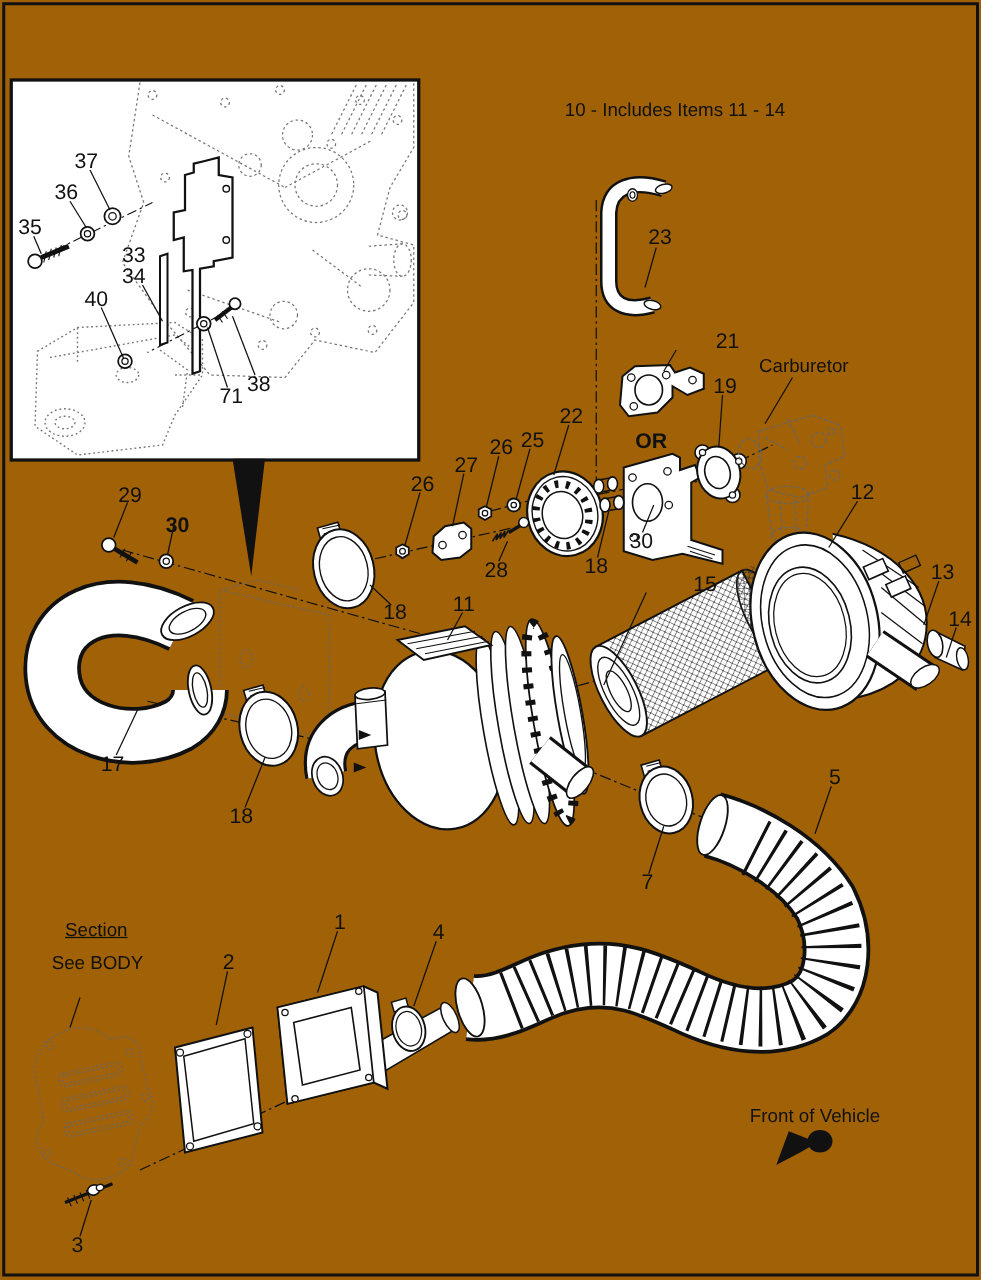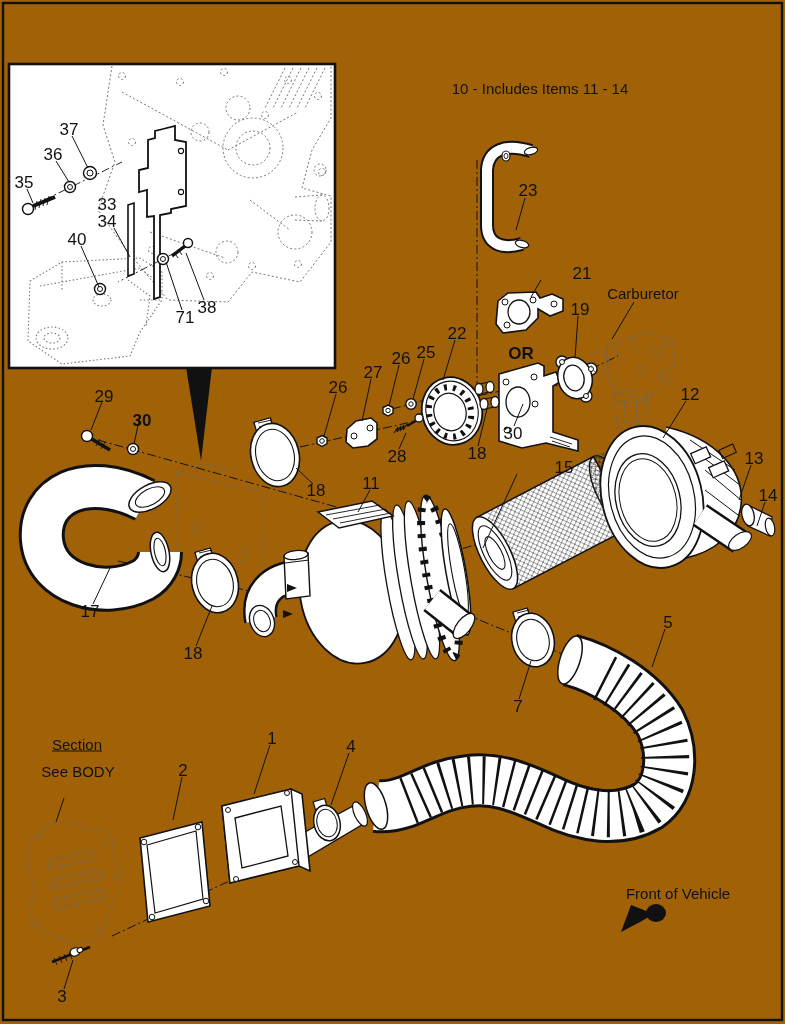--- a/index.html
+++ b/index.html
@@ -407,21 +407,21 @@
     <line x1="64" y1="989" x2="73" y2="960"></line>
     <line x1="64" y1="798" x2="56" y2="822"></line>
   </g>
 </svg>
 
 <span class="txt" style="left:540px;top:88px;">10 - Includes Items 11 - 14</span>
 <span class="txt" style="left:643px;top:293px;">Carburetor</span>
 <span class="txt or" style="left:521px;top:353px;">OR</span>
 <span class="txt" style="left:78px;top:771px;">See BODY</span>
 <span class="txt" style="left:77px;top:744px;text-decoration:underline;">Section</span>
-<span class="txt" style="left:678px;top:893px;">Front of Vehicle</span>
+<span class="txt" style="left:652px;top:893px;">Front of Vehicle</span>
 
 <span class="plbl" style="left:69px;top:129px;">37</span>
 <span class="plbl" style="left:53px;top:154px;">36</span>
 <span class="plbl" style="left:24px;top:182px;">35</span>
 <span class="plbl" style="left:107px;top:204px;">33</span>
 <span class="plbl" style="left:107px;top:221px;">34</span>
 <span class="plbl" style="left:77px;top:239px;text-align:right;">40</span>
 <span class="plbl" style="left:207px;top:307px;">38</span>
 <span class="plbl" style="left:185px;top:317px;">71</span>
 <span class="plbl" style="left:528px;top:190px;">23</span>

